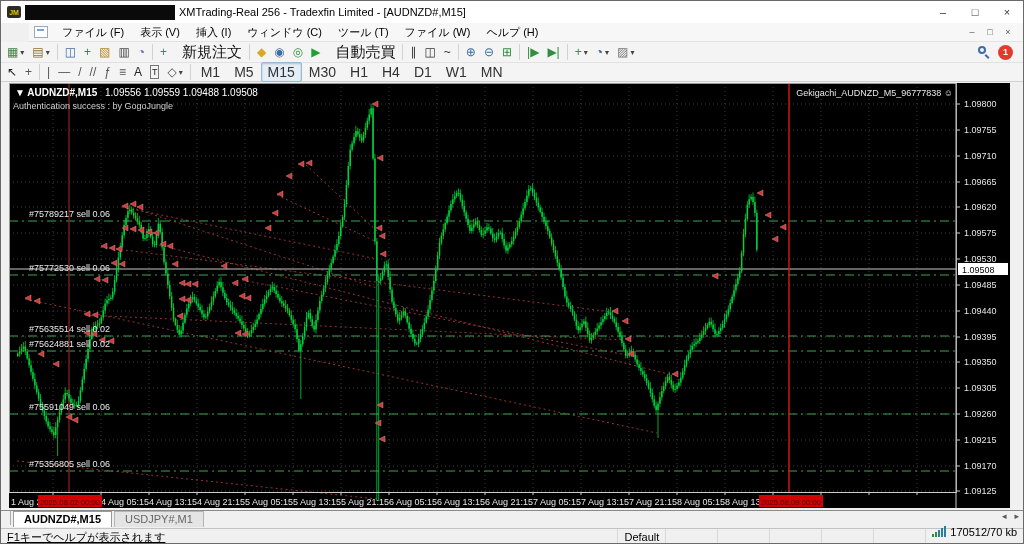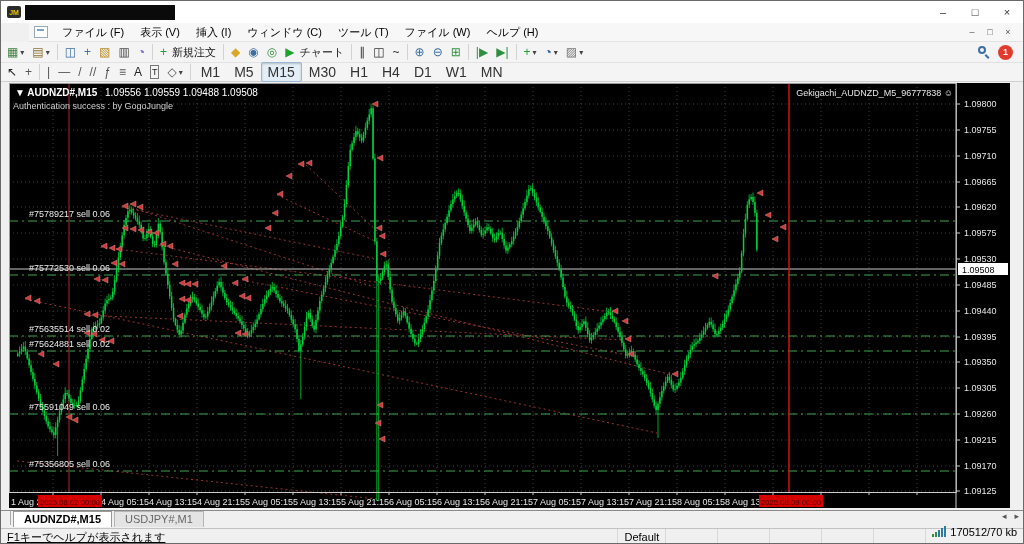--- a/index.html
+++ b/index.html
@@ -21,21 +21,21 @@
   .menu-doc-icon::after{content:"";position:absolute;left:2px;top:2px;width:7px;height:2px;background:#7fa3d0;}
   .menu-item{padding:2px 8px;cursor:default;}
   .child-controls{margin-left:auto;display:flex;margin-right:6px;}
   .child-controls span{width:18px;text-align:center;color:#555;font-size:9px;}
   
   .toolbar{display:flex;align-items:center;background:#f4f4f4;padding:0 2px;}
   .row1{height:21px;border-bottom:1px solid #e2e2e2;}
   .row2{height:19px;border-bottom:1px solid #cfcfcf;}
   .tb-btn{display:flex;align-items:center;height:18px;padding:0 3px;border:1px solid transparent;border-radius:2px;cursor:default;}
   .tb-btn .glyph{font-size:12px;line-height:12px;}
-  .tb-btn .tb-label{margin-left:5px;font-size:11px;color:#111;}
+  .tb-btn .tb-label{margin-left:15px;font-size:15px;color:#111;}
   .tb-btn .dd{font-size:8px;color:#444;margin-left:2px;}
   .tb-btn.boxed .glyph{border:1px solid #777;padding:0 1px;font-size:9px;}
   .tb-sep{width:1px;height:16px;background:#d2d2d2;margin:0 3px;}
   .tf-btn{font-size:14px;color:#333;padding:1px 6px;border:1px solid transparent;border-radius:2px;}
   .tf-btn.pressed{border-color:#9ab7d4;background:#e4eef7;box-shadow:inset 0 1px 2px rgba(0,0,0,.2);}
   .right-icons{margin-left:auto;display:flex;align-items:center;gap:8px;margin-right:8px;}
   .search-glass{position:relative;width:12px;height:12px;}
   .search-glass i{position:absolute;left:0;top:0;width:8px;height:8px;border:2px solid #3b6ea5;border-radius:50%;}
   .search-glass b{position:absolute;left:8px;top:8px;width:5px;height:2px;background:#3b6ea5;transform:rotate(45deg);transform-origin:0 0;}
   .notif{position:relative;width:15px;height:15px;background:#e23b2e;border-radius:50%;color:#fff;
@@ -62,20 +62,21 @@
   .bars i:nth-child(n+3){background:#2e7d9e;}
 </style>
 </head>
 <body>
 
 <div class="window">
 
   <div class="titlebar">
     <div class="app-icon">JM</div>
     <div class="redaction"></div>
+    <div class="title-text">XMTrading-Real 256 - Tradexfin Limited - [AUDNZD#,M15]</div>
     <div class="tb-controls">
       <span class="wbtn">–</span>
       <span class="wbtn">□</span>
       <span class="wbtn">×</span>
     </div>
   </div>
 
   <div class="menubar">
     <span class="menu-doc-icon"></span>
     <span style="display:flex;">
@@ -130,21 +131,21 @@
           <span class="glyph" style="color: rgb(217, 167, 42);">◆</span>
         </span>
         <span class="tb-btn">
           <span class="glyph" style="color: rgb(59, 110, 165);">◉</span>
         </span>
         <span class="tb-btn">
           <span class="glyph" style="color: rgb(47, 143, 62);">◎</span>
         </span>
         <span class="tb-btn">
           <span class="glyph" style="color: rgb(31, 161, 46);">▶</span>
-          <span class="tb-label">チャート</span>
+          <span class="tb-label">自動売買</span>
         </span>
         <span class="tb-sep"></span>
         <span class="tb-btn">
           <span class="glyph" style="color: rgb(51, 51, 51);">∥</span>
         </span>
         <span class="tb-btn">
           <span class="glyph" style="color: rgb(51, 51, 51);">◫</span>
         </span>
         <span class="tb-btn">
           <span class="glyph" style="color: rgb(51, 51, 51);">~</span>

